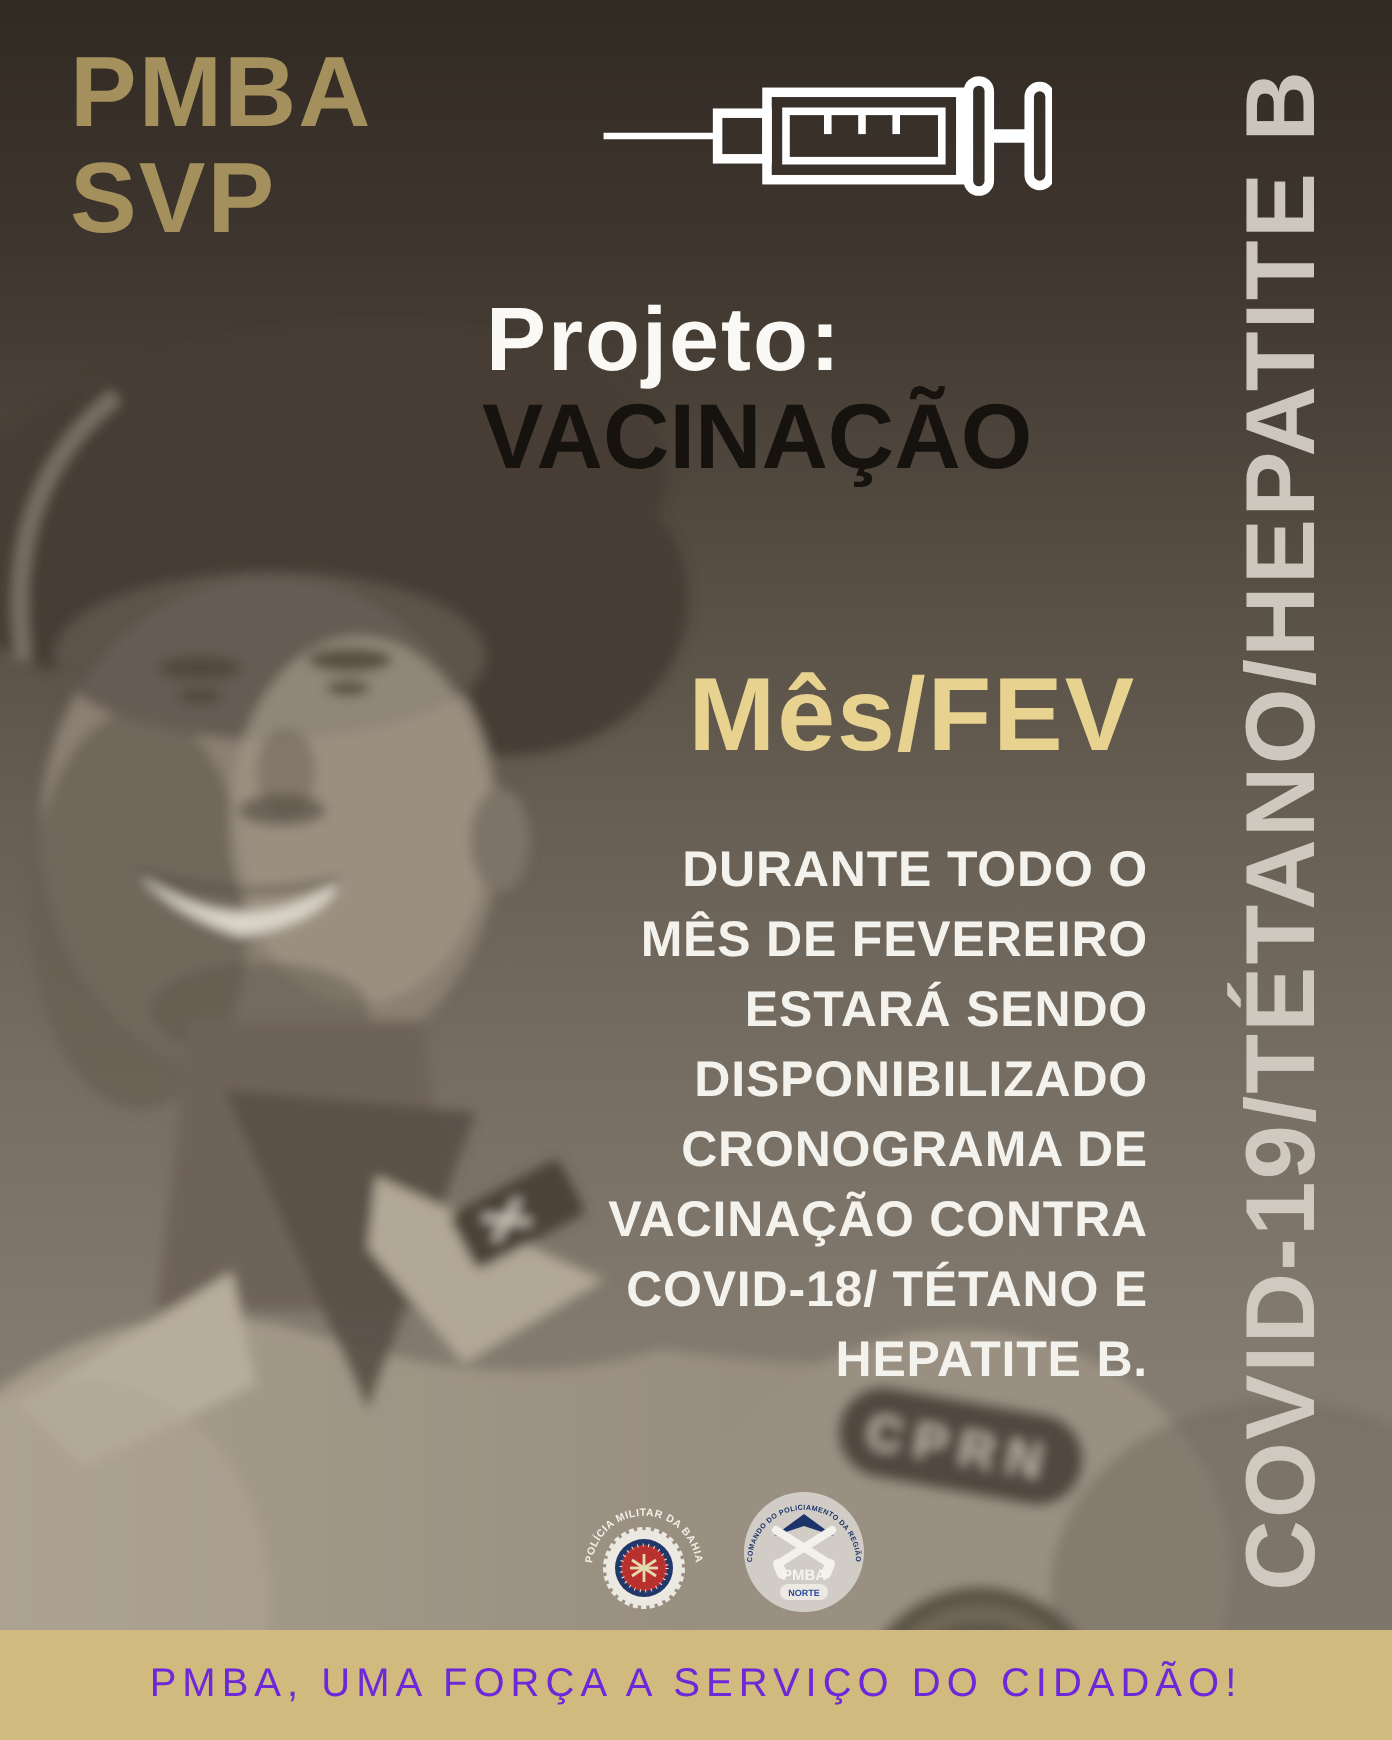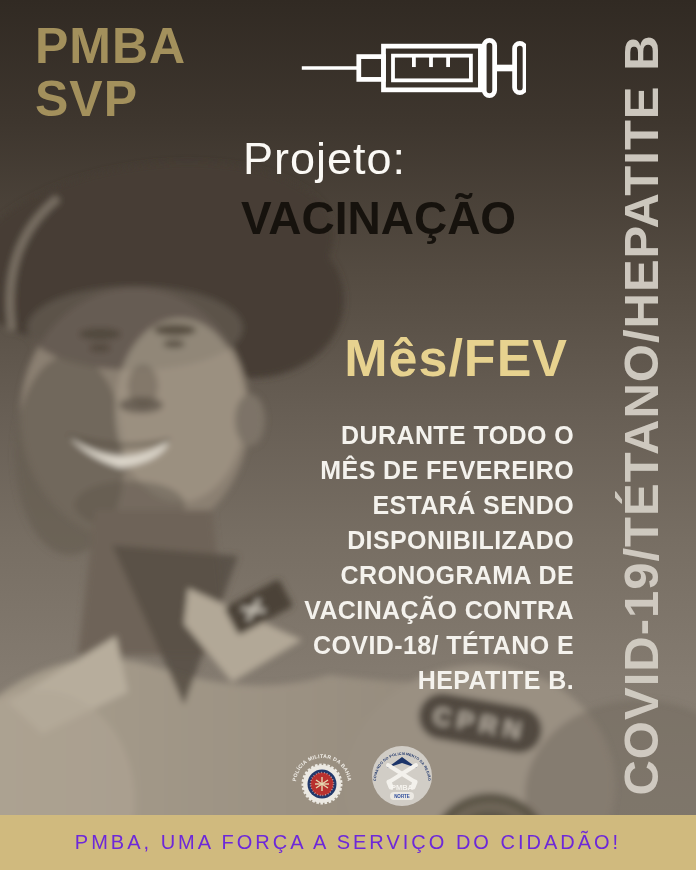--- a/index.html
+++ b/index.html
@@ -4,21 +4,21 @@
 <style>
   html,body{margin:0;padding:0;background:#222;}
   .poster{
     position:relative;width:696px;height:870px;overflow:hidden;
     font-family:"Liberation Sans",sans-serif;
     background:linear-gradient(180deg,#312a23 0%,#3e362e 14%,#554c42 32%,#685f55 48%,#776e63 62%,#847b70 78%,#8b8277 92%,#8d8479 100%);
   }
   .photo{position:absolute;inset:0;}
   .unit-heading{position:absolute;left:35px;top:20px;color:#a3905c;font-size:50px;font-weight:700;line-height:53px;letter-spacing:1px;}
   .syringe{position:absolute;left:298px;top:28px;}
-  .projeto{position:absolute;left:243px;top:133px;color:#fbf9f5;font-size:45px;font-weight:400;letter-spacing:1px;text-align:right;}
+  .projeto{position:absolute;left:243px;top:144px;color:#fbf9f5;font-size:45px;font-weight:700;letter-spacing:1px;text-align:right;}
   .title-block{position:absolute;left:241px;top:192px;color:#16120d;font-size:46px;font-weight:800;line-height:53px;}
   .month-label{position:absolute;right:128px;top:328px;color:#e7d28f;font-size:52px;font-weight:600;letter-spacing:1px;text-align:center;}
   .body-text{position:absolute;right:122px;top:418px;width:340px;color:#f4f2ed;font-size:25px;font-weight:700;line-height:35px;text-align:right;white-space:pre-line;letter-spacing:0.4px;}
   .vertical-banner{
     position:absolute;left:241px;top:371px;width:800px;height:88px;
     transform:rotate(-90deg);
     color:#d3cec5;font-size:49px;font-weight:800;line-height:88px;text-align:center;letter-spacing:1px;opacity:.95;
   }
   .badge{position:absolute;}
   .badge-pmba{left:290px;top:743px;width:64px;height:66px;}

